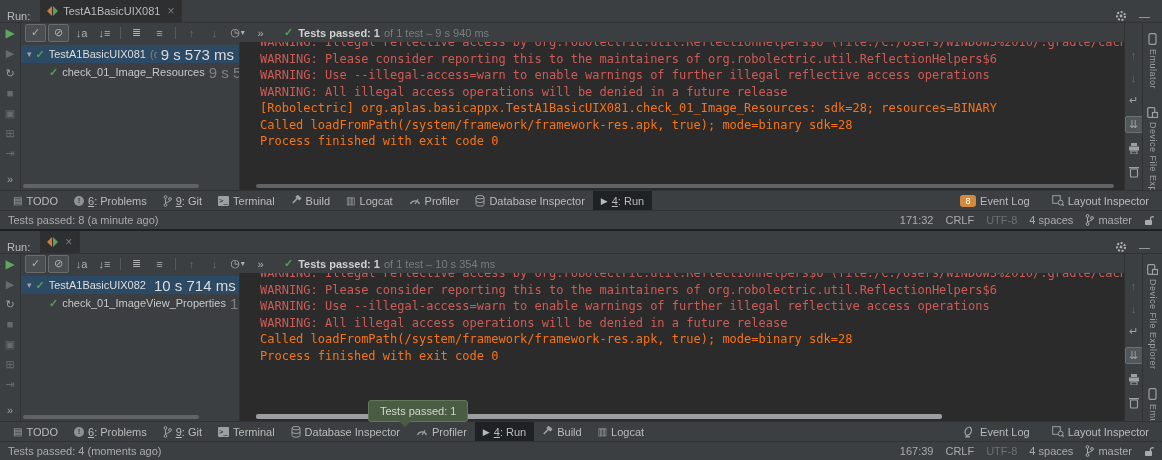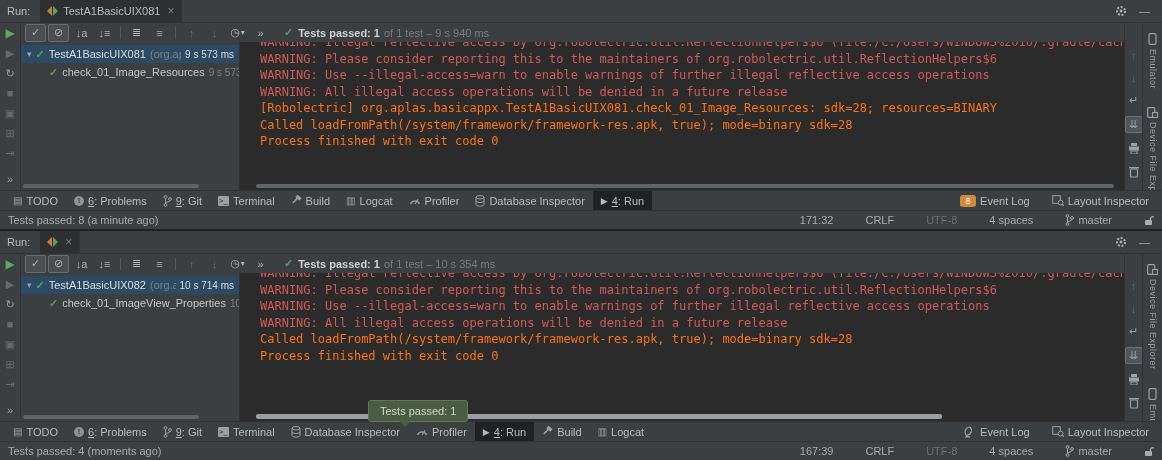--- a/index.html
+++ b/index.html
@@ -2,21 +2,21 @@
 <html><head>
 <meta charset="utf-8">
 <style>
   html,body{margin:0;padding:0}
   body{width:1162px;height:460px;background:#1e2123;font-family:"Liberation Sans",sans-serif;
        font-size:11px;color:#bbbbbb;overflow:hidden;-webkit-font-smoothing:antialiased}
   .panel{position:relative;width:1162px;height:229px;background:#3c3f41;display:flex;flex-direction:column;overflow:hidden}
   .panel.bottom{margin-top:2px}
 
   
-  .hdr{height:22px;flex:0 0 22px;display:flex;align-items:center;background:#3c3f41;border-bottom:1px solid #303233}
+  .hdr{height:22px;flex:0 0 22px;display:flex;align-items:flex-end;background:#3c3f41;border-bottom:1px solid #303233}
   .run-label{margin:0 10px 0 7px;color:#bbbbbb}
   .tab{height:22px;display:flex;align-items:center;gap:5px;padding:0 7px;background:#2d2f31;border-right:1px solid #303233;cursor:default}
   .tab-title{color:#bbbbbb;white-space:nowrap}
   .tab-close{color:#787d80;font-size:12px;margin-left:2px}
   .runcfg{position:relative;width:11px;height:10px;display:inline-block}
   .runcfg i{position:absolute;top:0;width:0;height:0;border-top:5px solid transparent;border-bottom:5px solid transparent}
   .runcfg .l{left:0;border-right:5px solid #d07a3e}
   .runcfg .r{right:0;border-left:5px solid #5f9e57}
   .hdr-right{margin-left:auto;display:flex;align-items:center;gap:12px;padding-right:12px;color:#afb1b3}
   .hdr-right svg{display:block}
@@ -42,21 +42,21 @@
   .summary .strong{color:#d0d0d0;font-weight:bold}
   .summary .rest{color:#787d80;margin-left:4px}
 
   .split{flex:1;display:flex;min-height:0}
   .tree{width:218px;flex:0 0 218px;position:relative;background:#3c3f41;border-right:1px solid #303233;padding-top:3px}
   .trow{height:18px;display:flex;align-items:center;padding:0 5px 0 6px;gap:4px;white-space:nowrap;overflow:hidden}
   .trow .chev{color:#9da0a2;font-size:9px;width:9px}
   .trow .tchk{color:#4f9e58;font-weight:bold}
   .trow .tname{color:#c7c7c7}
   .trow .tpkg{color:#808080;overflow:hidden}
-  .trow .time{margin-left:auto;color:#808080;font-size:10px;flex:0 0 auto}
+  .trow .time{margin-left:auto;color:#808080;font-size:15px;flex:0 0 auto}
   .trow.sel{background:#2c4a63}
   .trow.sel .tname{color:#dcdcdc}
   .trow.sel .time{color:#dcdcdc}
   .trow.child{padding-left:28px}
   .tree-scroll{position:absolute;bottom:2px;left:2px;width:176px;height:4px;background:#606365;border-radius:2px}
 
   .console{flex:1;position:relative;background:#2b2b2b;overflow:hidden;padding-left:20px;
            font-family:"DejaVu Sans Mono","Liberation Mono",monospace;font-size:12px;line-height:16.5px}
   .cline{white-space:pre;color:#f97316}
   .cline.warn{color:#cf5b56}
@@ -81,21 +81,21 @@
   .twitem .ic{font-size:10px;color:#9da0a2;display:flex;align-items:center}
   .twitem .run-ic{color:#b6b8ba;font-size:9px}
   .mn{text-decoration:underline}
   .twright{margin-left:auto;display:flex;align-items:center;gap:6px}
   .badge{min-width:12px;height:12px;background:#d28a3c;border-radius:3px;color:#fff;font-size:9px;display:flex;align-items:center;justify-content:center;padding:0 2px}
   .circ-bang{width:10px;height:10px;border-radius:50%;background:#8f9294;color:#3c3f41;font-size:8px;font-weight:bold;display:flex;align-items:center;justify-content:center}
   .term-ic{width:11px;height:10px;background:#9da0a2;border-radius:1px;color:#3c3f41;font-size:7px;font-weight:bold;display:flex;align-items:center;justify-content:center;font-family:"DejaVu Sans Mono",monospace}
 
   
   .statusbar{height:18px;flex:0 0 18px;display:flex;align-items:center;background:#3c3f41;border-top:1px solid #303233;padding:0 8px;color:#a9abad}
-  .sb-right{margin-left:auto;display:flex;align-items:center;gap:32px}
+  .sb-right{margin-left:auto;display:flex;align-items:center;gap:12px}
   .sb-right .dimtx{color:#6c7072}
   .sb-seg{display:flex;align-items:center;gap:4px}
 
   
   .balloon{position:absolute;left:368px;top:169px;height:20px;display:flex;align-items:center;padding:0 11px;
            background:#4a5c44;border:1px solid #64765b;border-radius:3px;color:#ced8c6;z-index:9}
   .balloon:after{content:"";position:absolute;left:30px;bottom:-6px;width:0;height:0;
                  border-left:6px solid transparent;border-right:6px solid transparent;border-top:6px solid #4a5c44}
   svg{flex:0 0 auto}
 </style>

